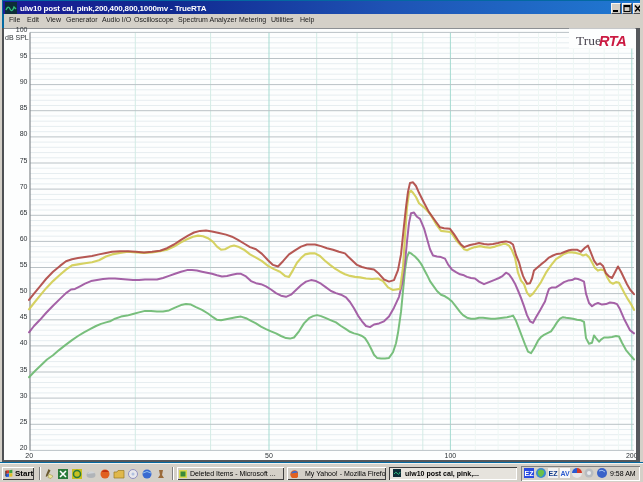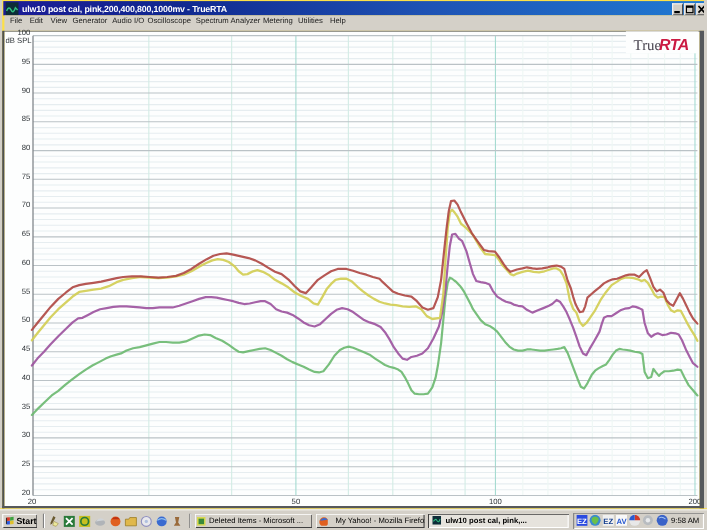--- a/index.html
+++ b/index.html
@@ -1,16 +1,16 @@
 <!DOCTYPE html>
 <html><head><meta charset="utf-8"><style>
 html,body{margin:0;padding:0;width:643px;height:482px;overflow:hidden;
 font-family:"Liberation Sans",sans-serif;background:#d4d0c8}
 .abs{position:absolute}
-#win{position:absolute;left:0;top:0;width:643px;height:463px;background:#fde047}
+#win{position:absolute;left:0;top:0;width:643px;height:463px;background:#0369a1}
 #client{position:absolute;left:4px;top:28.5px;width:632px;height:433px;background:#fdfefe}
 #titlebar{position:absolute;left:3px;top:1px;width:637px;height:13px;
 background:linear-gradient(90deg,#1c1c96 0%,#10288f 25%,#1e52b4 60%,#2079d2 100%)}
 #title{position:absolute;left:17px;top:2.5px;color:#fff;font-size:8px;font-weight:bold;letter-spacing:-0.15px;white-space:nowrap}
 .wbtn{position:absolute;top:2px;width:8px;height:9px;background:#d2cec6;padding:0;
 border-top:1px solid #f8f6f2;border-left:1px solid #f8f6f2;border-right:1.5px solid #48484c;border-bottom:1.5px solid #48484c}
 .wbtn svg{display:block}
 #menubar{position:absolute;left:4px;top:14px;width:636px;height:13.5px;background:#d4d0c8;font-size:7px;color:#1a1a1a}
 #menubar span{position:absolute;top:2px}
 #menusep{position:absolute;left:3px;top:27.5px;width:637px;height:1px;background:#8d9094}

